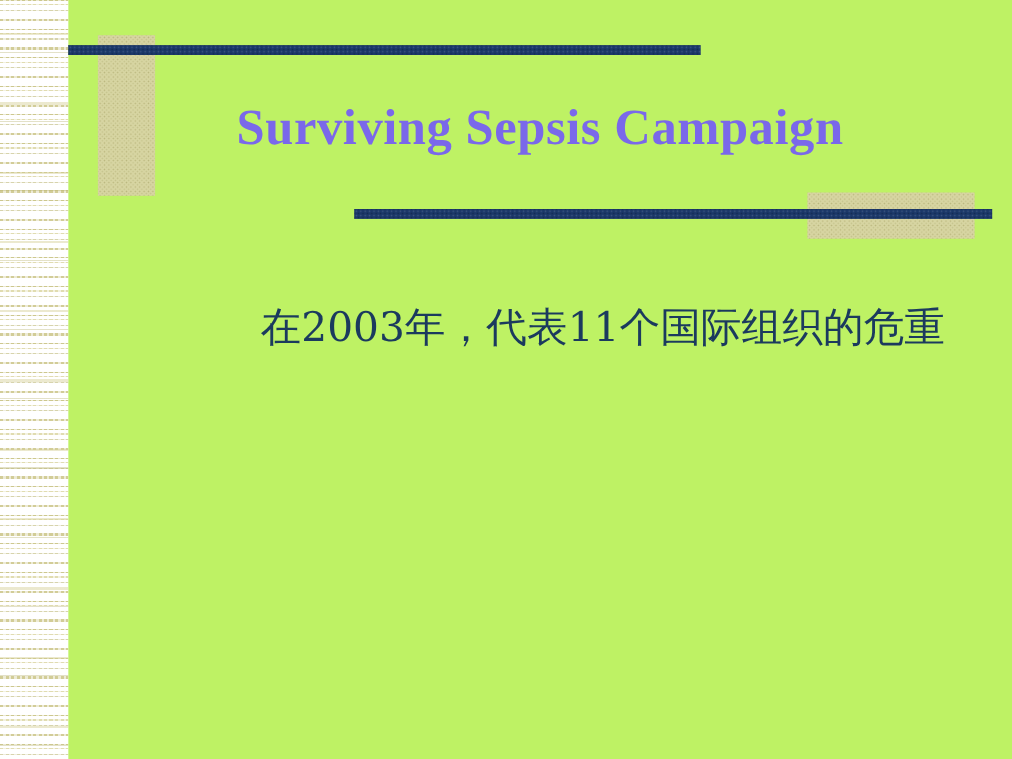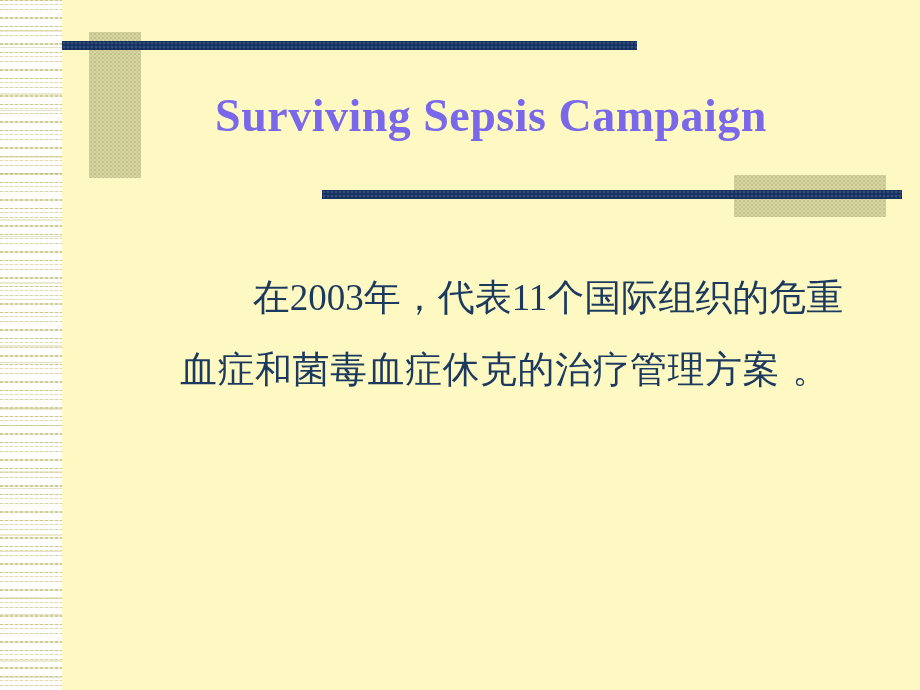--- a/index.html
+++ b/index.html
@@ -11,21 +11,21 @@
     height: 690px;
     background: #ffffff;
     font-family: "Liberation Serif", serif;
     overflow: hidden;
   }
 
   #slide {
     position: relative;
     width: 920px;
     height: 690px;
-    background: #fef9c3;
+    background: #bef264;
     overflow: hidden;
   }
 
   
   #sidebar {
     position: absolute;
     left: 0;
     top: 0;
     width: 62px;
     height: 690px;
@@ -161,21 +161,20 @@
     line-height: 72px;
     text-align: center;
   }
   #body-text .line {
     display: block;
     white-space: nowrap;
   }
   #body-text .line-1 {
     text-indent: 0;
     padding-left: 86px;
-    font-family: Liberation Serif, serif;
   }
   #body-text .line-2,
   #body-text .line-3 {
     letter-spacing: 0.5px;
   }
 </style>
 </head>
 <body>
 
 <div id="slide">
@@ -187,16 +186,15 @@
   <div id="olive-left" class="olive-block"></div>
   <div id="navy-top" class="navy-bar"></div>
 
   <div id="olive-right" class="olive-block"></div>
   <div id="navy-bottom" class="navy-bar"></div>
 
   <div id="slide-title">Surviving Sepsis Campaign</div>
 
   <div id="body-text">
     <span class="line line-1">在2003年，代表11个国际组织的危重</span>
-    <span class="line line-3">血症和菌毒血症休克的治疗管理方案 。</span>
   </div>
 
 </div>
 
 </body></html>

